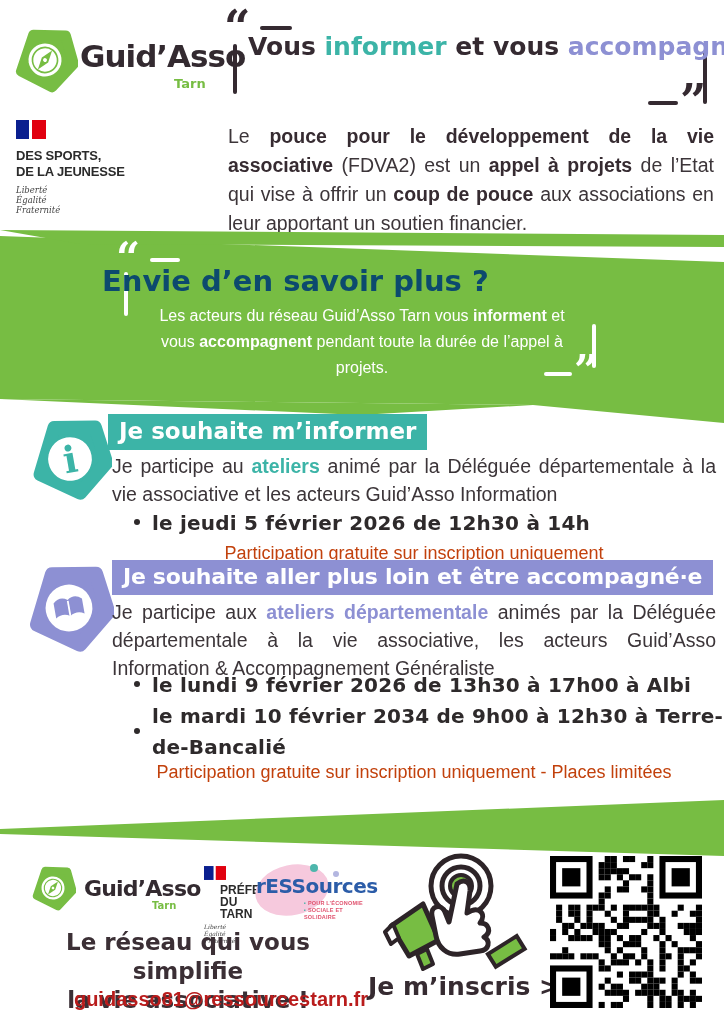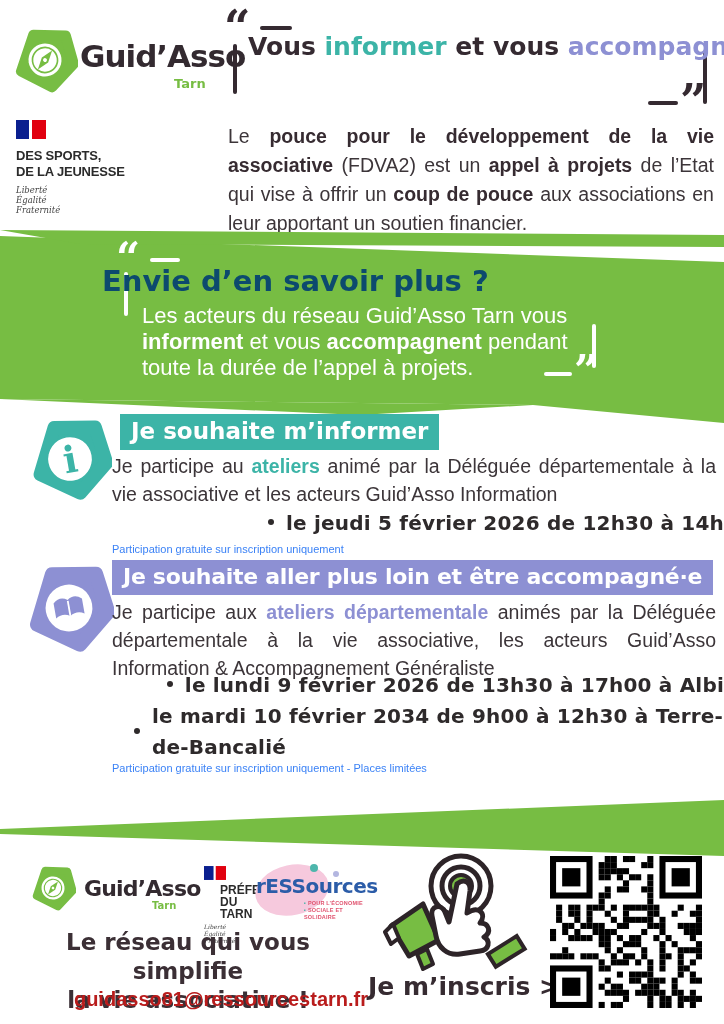--- a/index.html
+++ b/index.html
@@ -27,32 +27,32 @@
   .dash.w,.vbar.w{background:#fff;}
 
   
   .ministry{left:16px;top:120px;width:205px;}
   .ministry .lines{font-size:13px;font-weight:bold;color:#2b2b2b;line-height:15.5px;letter-spacing:-0.2px;margin-top:5px;}
   .motto{font-family:"DejaVu Serif",serif;font-style:italic;font-size:8.5px;color:#444;line-height:10px;margin-top:6px;}
   .intro{left:228px;top:122px;width:486px;font-size:19.5px;line-height:29px;text-align:justify;color:#3c3539;}
 
   
   .banner-head{left:102px;top:264px;width:520px;color:#0c4a6e;font-size:29px;font-weight:bold;}
-  .banner-par{left:142px;top:303px;width:440px;text-align:left;color:#fff;font-size:22px;line-height:26px;}
+  .banner-par{left:142px;top:303px;width:440px;text-align:center;color:#fff;font-size:16px;line-height:26px;}
 
   
   .secbar{padding:4px 11px 6px 11px;color:#fff;font-size:23px;font-weight:bold;white-space:nowrap;}
   .secbar.teal{background:#3cb4a7;}
   .secbar.purple{background:#8d90d3;font-size:22px;letter-spacing:-0.3px;}
   .secbody{width:604px;font-size:19.5px;line-height:28px;text-align:justify;color:#3c3539;}
   .bullets{width:590px;}
   .bullet{display:flex;align-items:baseline;font-family:"DejaVu Sans",sans-serif;
-          font-size:20px;font-weight:bold;color:#2e2a2b;letter-spacing:0.2px;line-height:31px;justify-content:flex-end;}
+          font-size:20px;font-weight:bold;color:#2e2a2b;letter-spacing:0.2px;line-height:31px;}
   .bullet .dot{width:6px;height:6px;border-radius:50%;background:#2e2a2b;margin:0 12px 3px 0;flex:0 0 auto;align-self:center;}
-  .note{width:604px;font-size:11px;color:#3b82f6;}
+  .note{width:604px;text-align:center;font-size:18px;color:#c2410c;}
 
   
   .fo-name{font-size:22px;font-weight:bold;color:#332a30;letter-spacing:-0.8px;}
   .fo-region{font-size:10px;font-weight:bold;color:#77bd43;}
   .prefet .pl{font-size:12px;font-weight:bold;color:#2b2b2b;line-height:12px;padding-left:16px;}
   .prefet .motto{font-size:6px;line-height:7px;margin-top:3px;}
   .ress-name{font-size:20px;font-weight:bold;color:#2b5ca8;letter-spacing:-0.5px;font-family:"DejaVu Sans",sans-serif;}
   .ress-sub{font-size:5.5px;font-weight:bold;color:#e0526e;line-height:7px;letter-spacing:0.2px;}
   .tagline{left:8px;top:928px;width:360px;text-align:center;font-size:23px;font-weight:bold;color:#3b2f35;line-height:29px;}
   .email{left:8px;top:988px;width:360px;text-align:right;font-size:20px;font-weight:bold;color:#b91c1c;}
@@ -122,21 +122,21 @@
   <div class="abs rounded banner-head">Envie d’en savoir plus ?</div>
   <div class="abs banner-par"><span>Les acteurs du réseau Guid’Asso Tarn vous </span><span class="b">informent</span><span> et vous </span><span class="b">accompagnent</span><span> pendant toute la durée de l’appel à projets.</span></div>
 
   <svg class="abs" style="left:28px;top:416px" width="84" height="86" viewBox="0 0 100 100">
     <g transform="rotate(-10 50 50)">
       <polygon points="38,10 86,18 92,62 55,92 12,62" fill="#3cb4a7" stroke="#3cb4a7" stroke-width="16" stroke-linejoin="round"></polygon>
       <circle cx="50" cy="50" r="26" fill="#fff"></circle>
       <text x="50" y="66" text-anchor="middle" font-family="DejaVu Serif, serif" font-size="44" font-weight="bold" fill="#3cb4a7">i</text>
     </g>
   </svg>
-  <div class="abs rounded secbar teal" style="left:120px;top:414px">Je souhaite m’informer</div>
+  <div class="abs rounded secbar teal" style="left:108px;top:414px">Je souhaite m’informer</div>
   <div class="abs secbody" style="left:112px;top:452px"><span>Je participe au </span><span class="tl">ateliers</span><span> animé par la Déléguée départementale à la vie associative et les acteurs Guid’Asso Information</span></div>
   <div class="abs bullets" style="left:134px;top:508px">
     <div class="bullet">
       <span class="dot"></span>
       <span>le jeudi 5 février 2026 de 12h30 à 14h</span>
     </div>
   </div>
   <div class="abs note" style="left:112px;top:543px">Participation gratuite sur inscription uniquement</div>
 
   <svg class="abs" style="left:24px;top:562px" width="90" height="92" viewBox="0 0 100 100">

